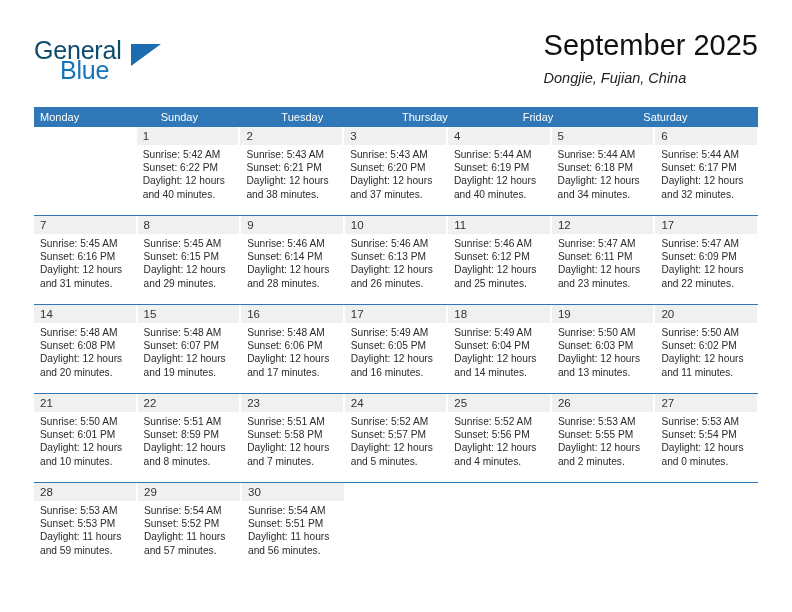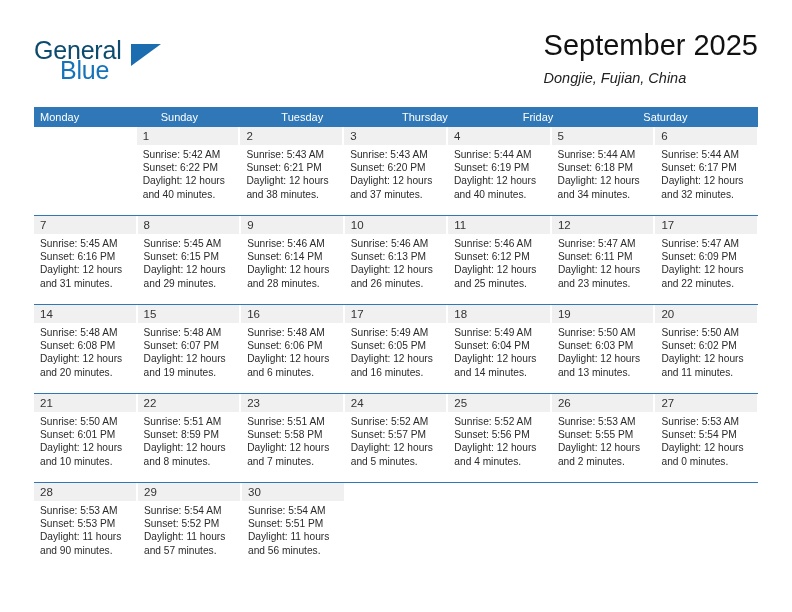--- a/index.html
+++ b/index.html
@@ -342,21 +342,21 @@
                 <div class="day-line">Daylight: 12 hours</div>
                 <div class="day-line">and 19 minutes.</div>
               </div>
             </div>
             <div class="day-cell">
               <div class="day-num">16</div>
               <div class="day-body">
                 <div class="day-line">Sunrise: 5:48 AM</div>
                 <div class="day-line">Sunset: 6:06 PM</div>
                 <div class="day-line">Daylight: 12 hours</div>
-                <div class="day-line">and 6 minutes.</div>
+                <div class="day-line">and 17 minutes.</div>
               </div>
             </div>
             <div class="day-cell">
               <div class="day-num">17</div>
               <div class="day-body">
                 <div class="day-line">Sunrise: 5:49 AM</div>
                 <div class="day-line">Sunset: 6:05 PM</div>
                 <div class="day-line">Daylight: 12 hours</div>
                 <div class="day-line">and 16 minutes.</div>
               </div>
@@ -458,21 +458,21 @@
           </div>
         </div>
         <div class="week">
           <div class="week-inner">
             <div class="day-cell">
               <div class="day-num">28</div>
               <div class="day-body">
                 <div class="day-line">Sunrise: 5:53 AM</div>
                 <div class="day-line">Sunset: 5:53 PM</div>
                 <div class="day-line">Daylight: 11 hours</div>
-                <div class="day-line">and 90 minutes.</div>
+                <div class="day-line">and 59 minutes.</div>
               </div>
             </div>
             <div class="day-cell">
               <div class="day-num">29</div>
               <div class="day-body">
                 <div class="day-line">Sunrise: 5:54 AM</div>
                 <div class="day-line">Sunset: 5:52 PM</div>
                 <div class="day-line">Daylight: 11 hours</div>
                 <div class="day-line">and 57 minutes.</div>
               </div>

